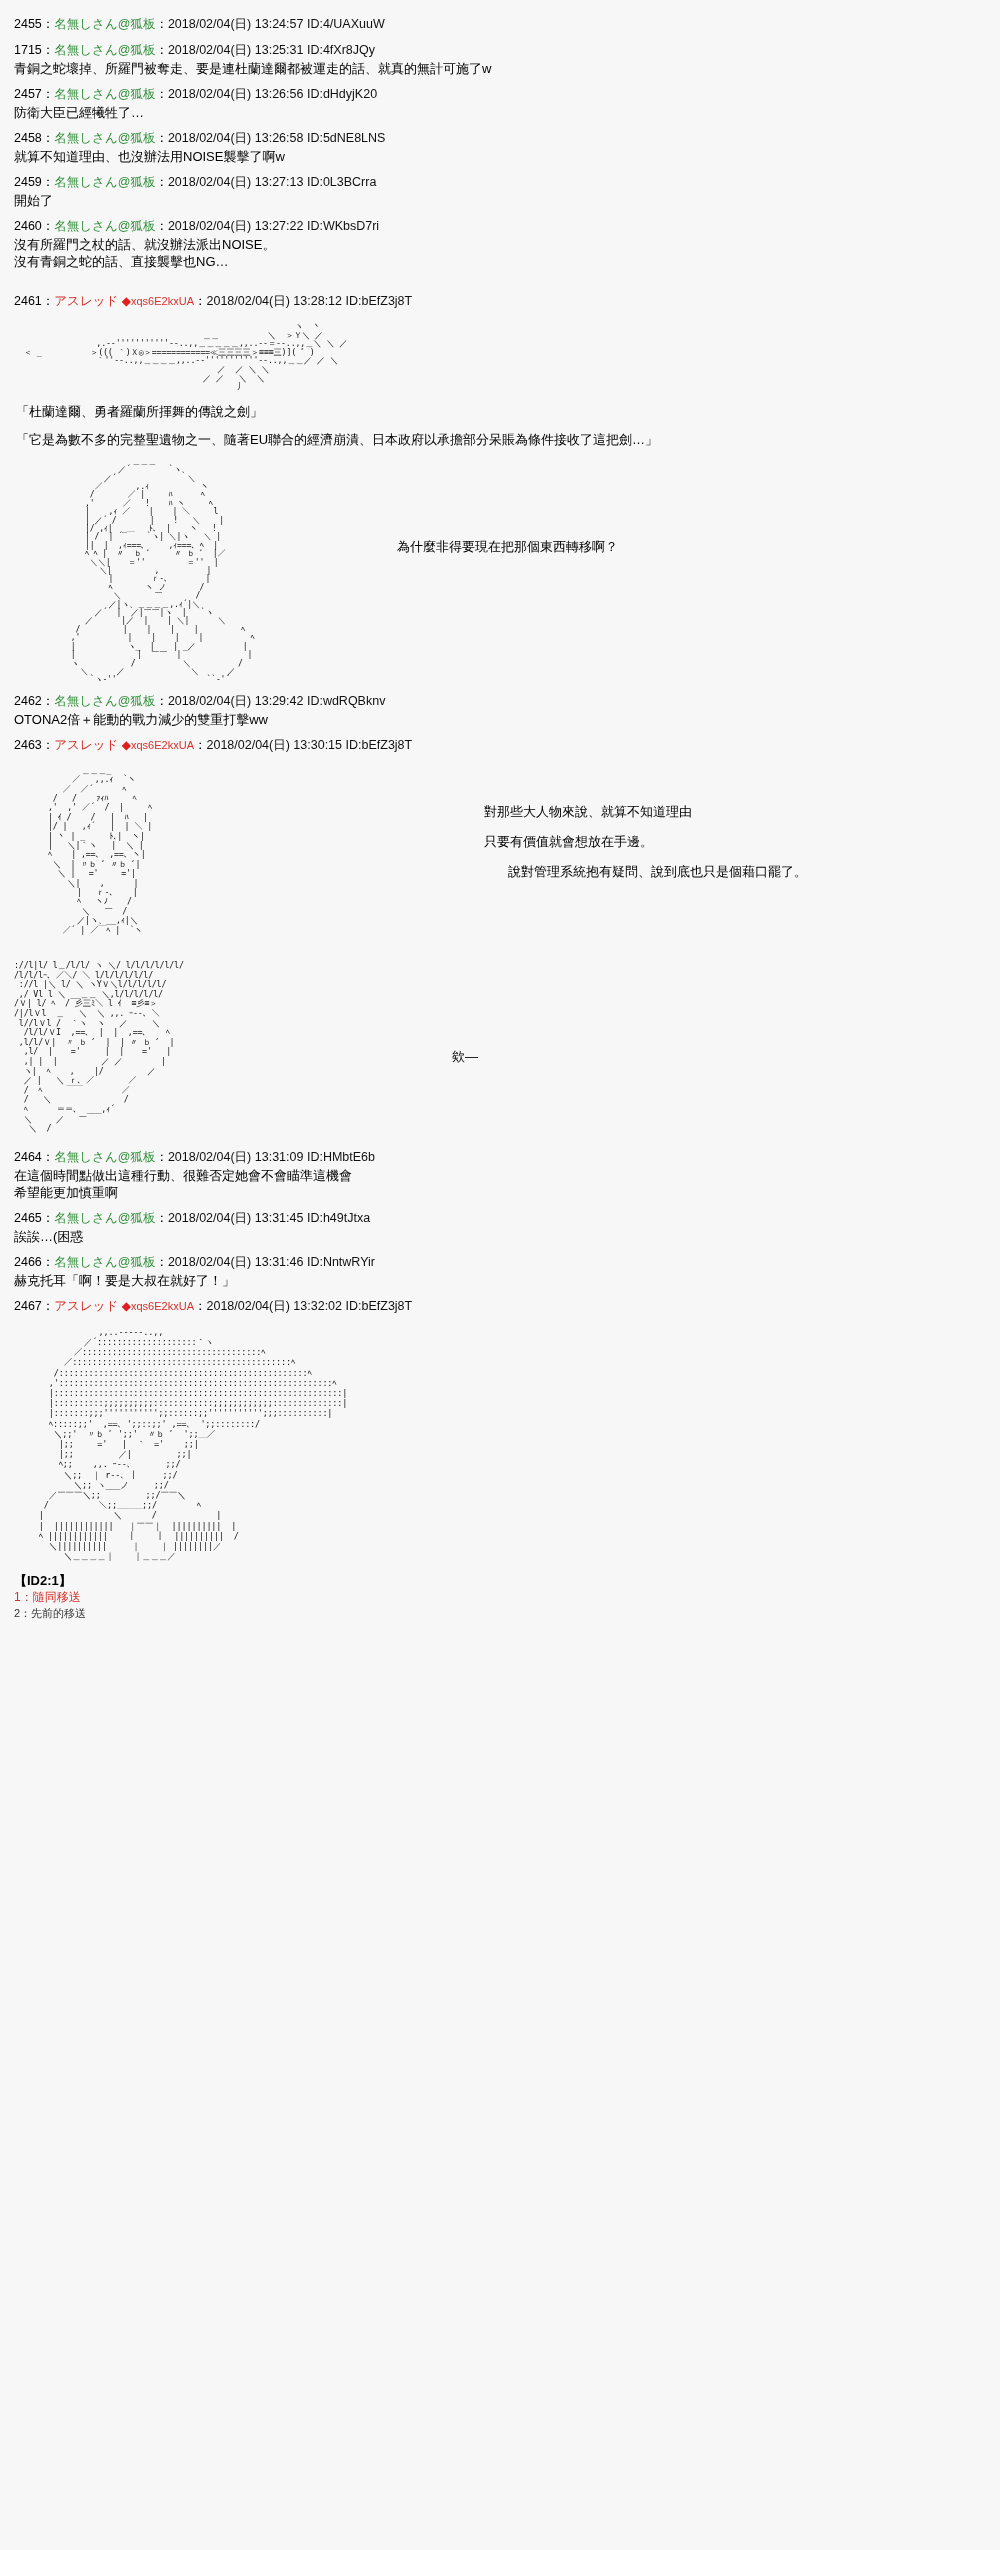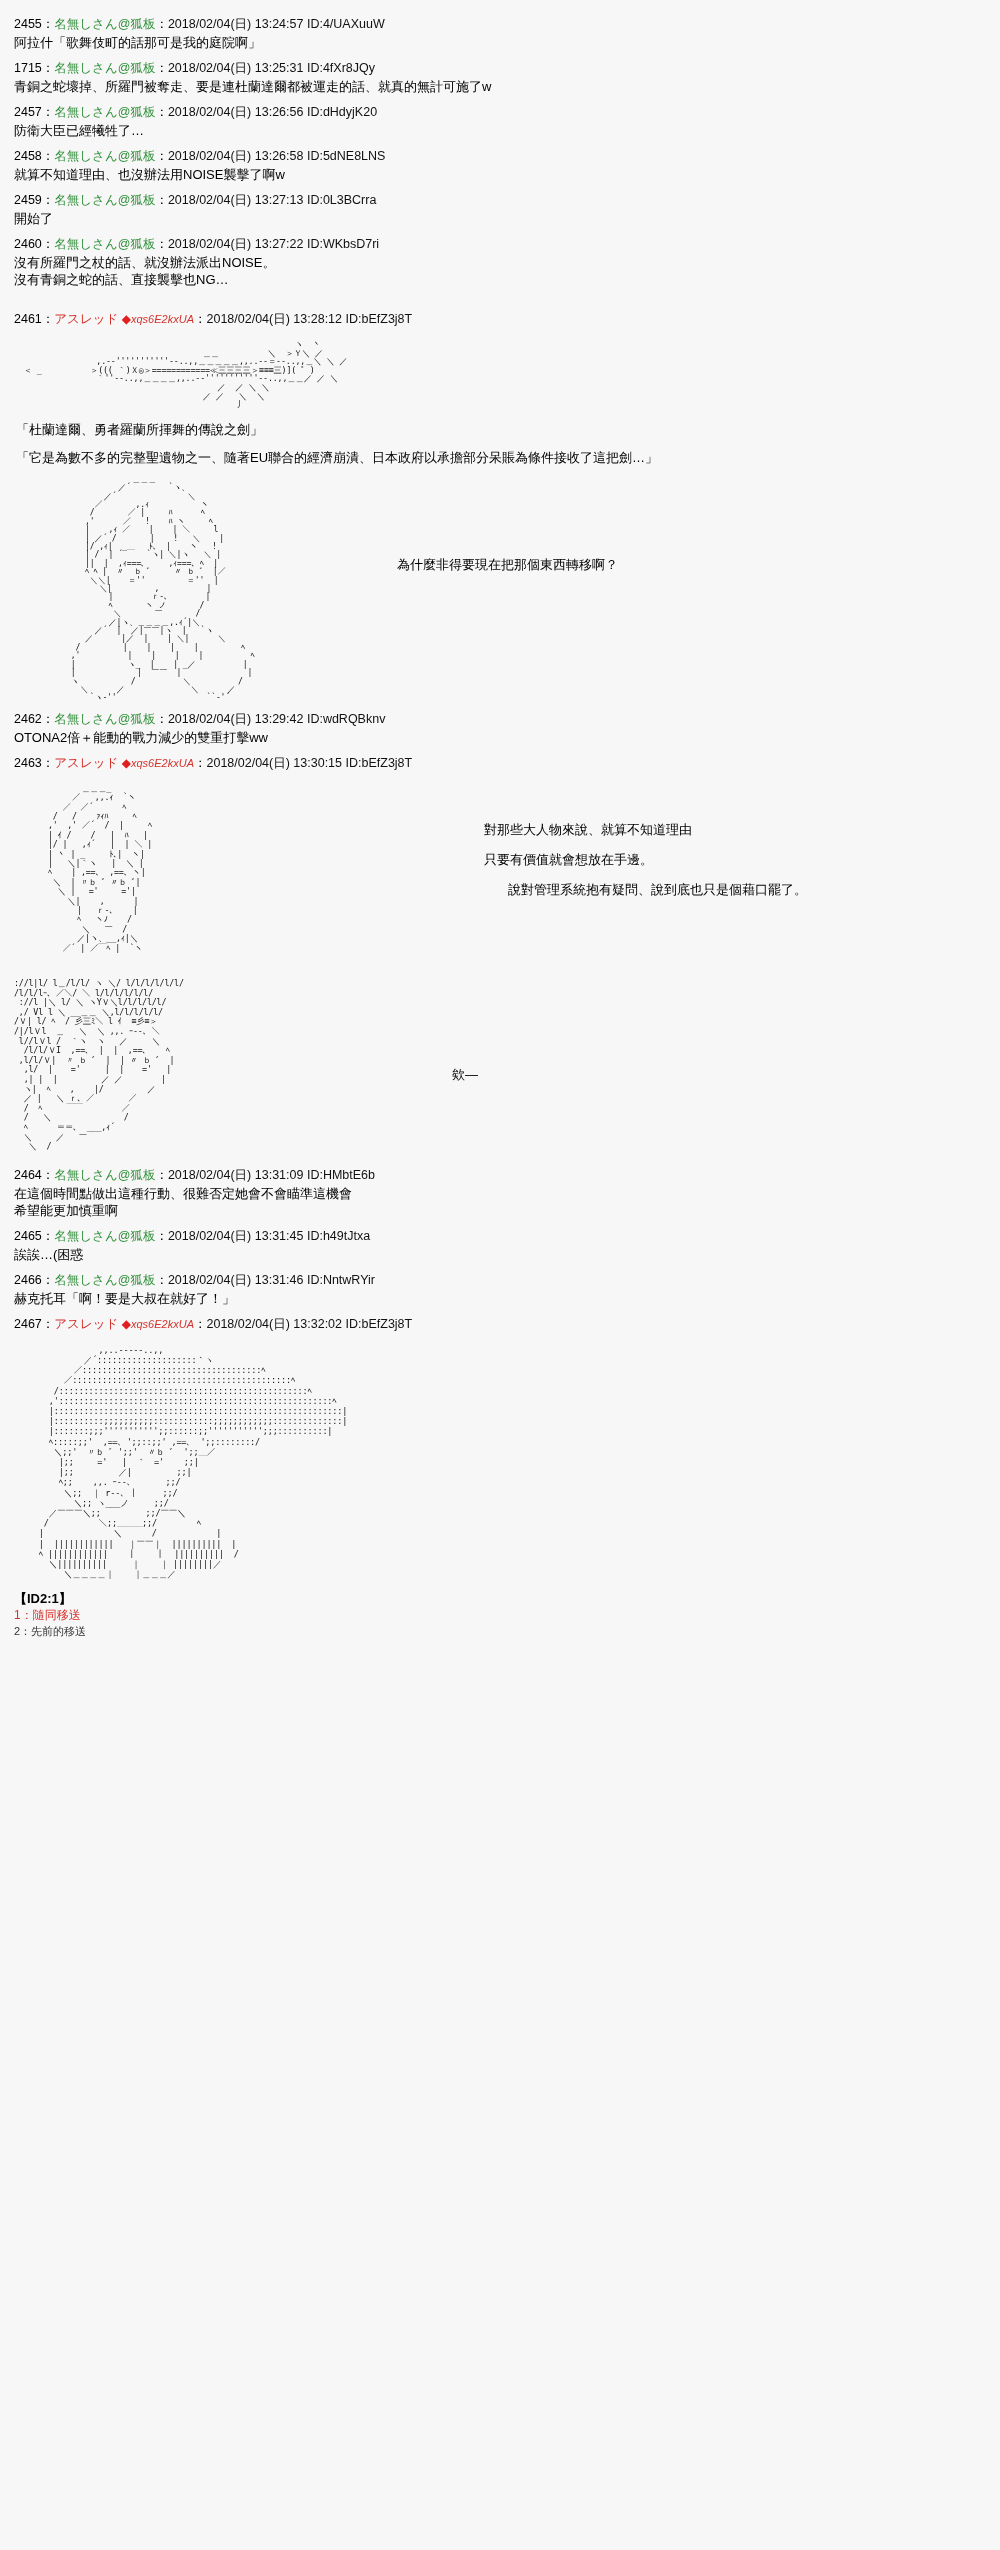--- a/index.html
+++ b/index.html
@@ -47,21 +47,20 @@
   .name-trip {
     color: #d4322c;
   }
   .trip-diamond {
     color: #e02020;
     font-size: 12px;
   }
   .trip-code {
     color: #d4322c;
     font-size: 11px;
-    font-style: italic;
   }
   .post-meta {
     color: #111111;
   }
   .post-body {
     font-size: 13px;
     line-height: 17px;
     white-space: pre-wrap;
     color: #000;
     margin-top: 1px;
@@ -121,21 +120,20 @@
 </head>
 <body>
 
 <div class="page">
   <div class="posts">
 
     <div class="post">
       <div class="post-head">
         <span class="post-num">2455</span><span class="sep">：</span><span class="name-anon">名無しさん@狐板</span><span class="sep">：</span><span class="post-meta">2018/02/04(日)</span> <span class="post-meta">13:24:57</span> <span class="post-meta">ID:4/UAXuuW</span>
       </div>
-      <div class="post-body">阿拉什「歌舞伎町的話那可是我的庭院啊」</div>
     </div>
 
     <div class="post">
       <div class="post-head">
         <span class="post-num">1715</span><span class="sep">：</span><span class="name-anon">名無しさん@狐板</span><span class="sep">：</span><span class="post-meta">2018/02/04(日)</span> <span class="post-meta">13:25:31</span> <span class="post-meta">ID:4fXr8JQy</span>
       </div>
       <div class="post-body">青銅之蛇壞掉、所羅門被奪走、要是連杜蘭達爾都被運走的話、就真的無計可施了w</div>
     </div>
 
     <div class="post">

